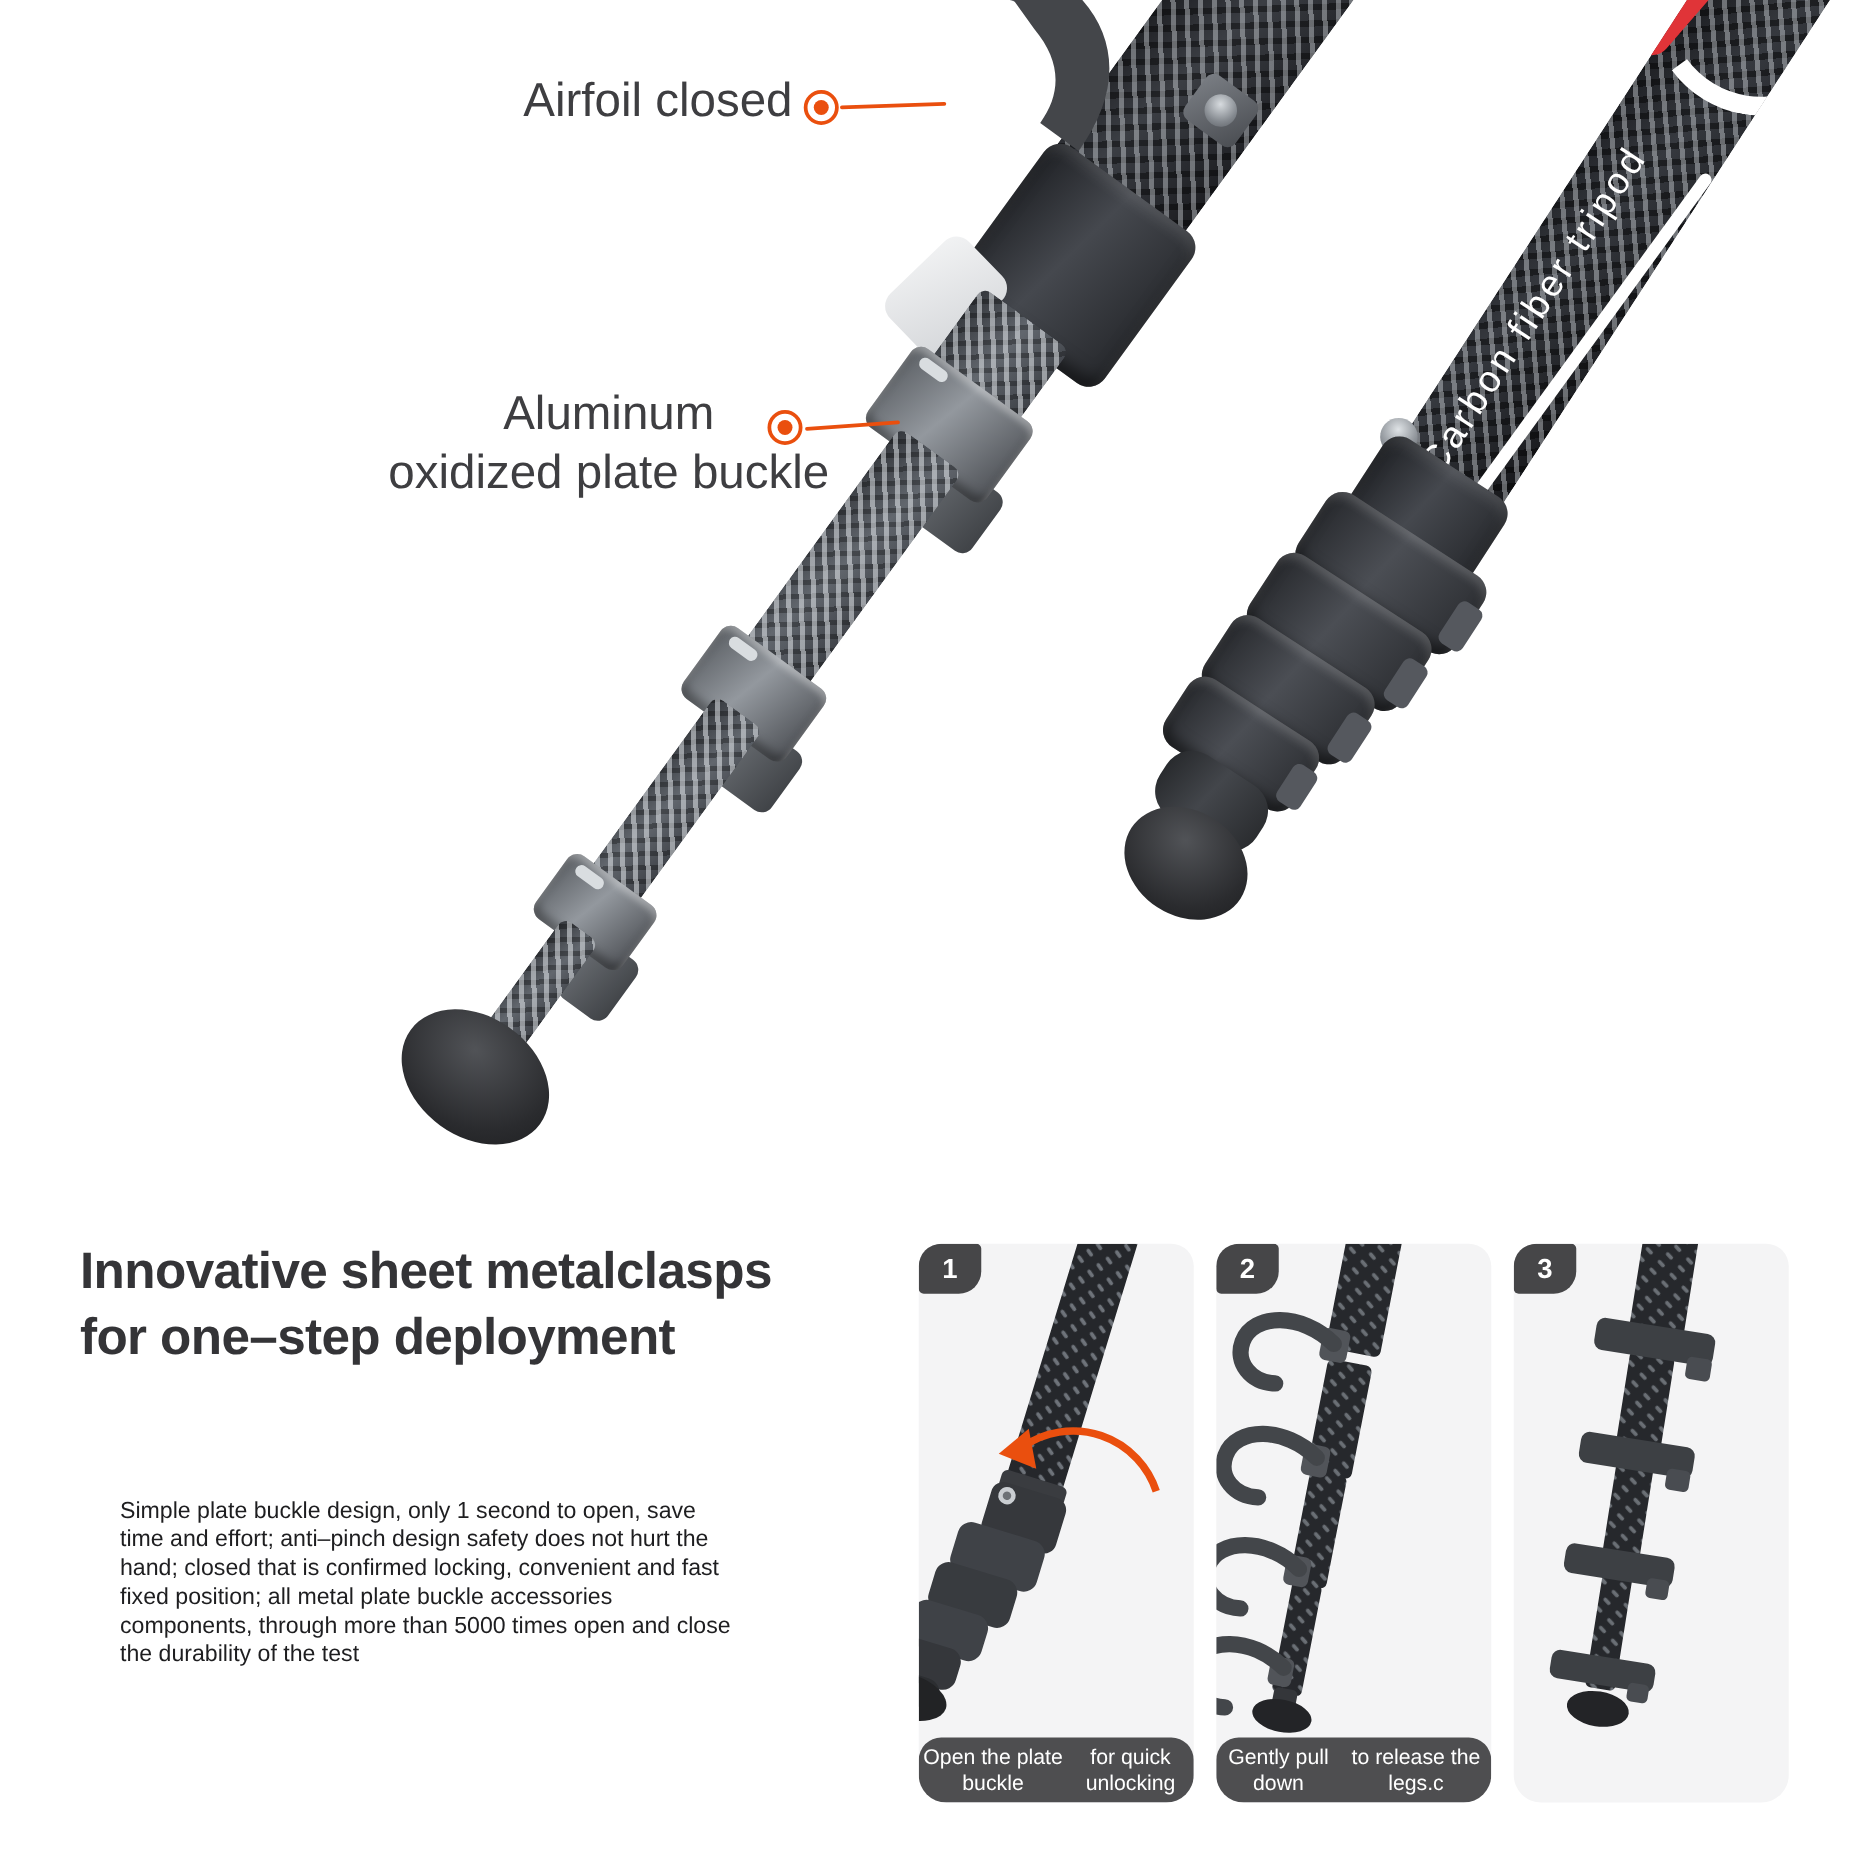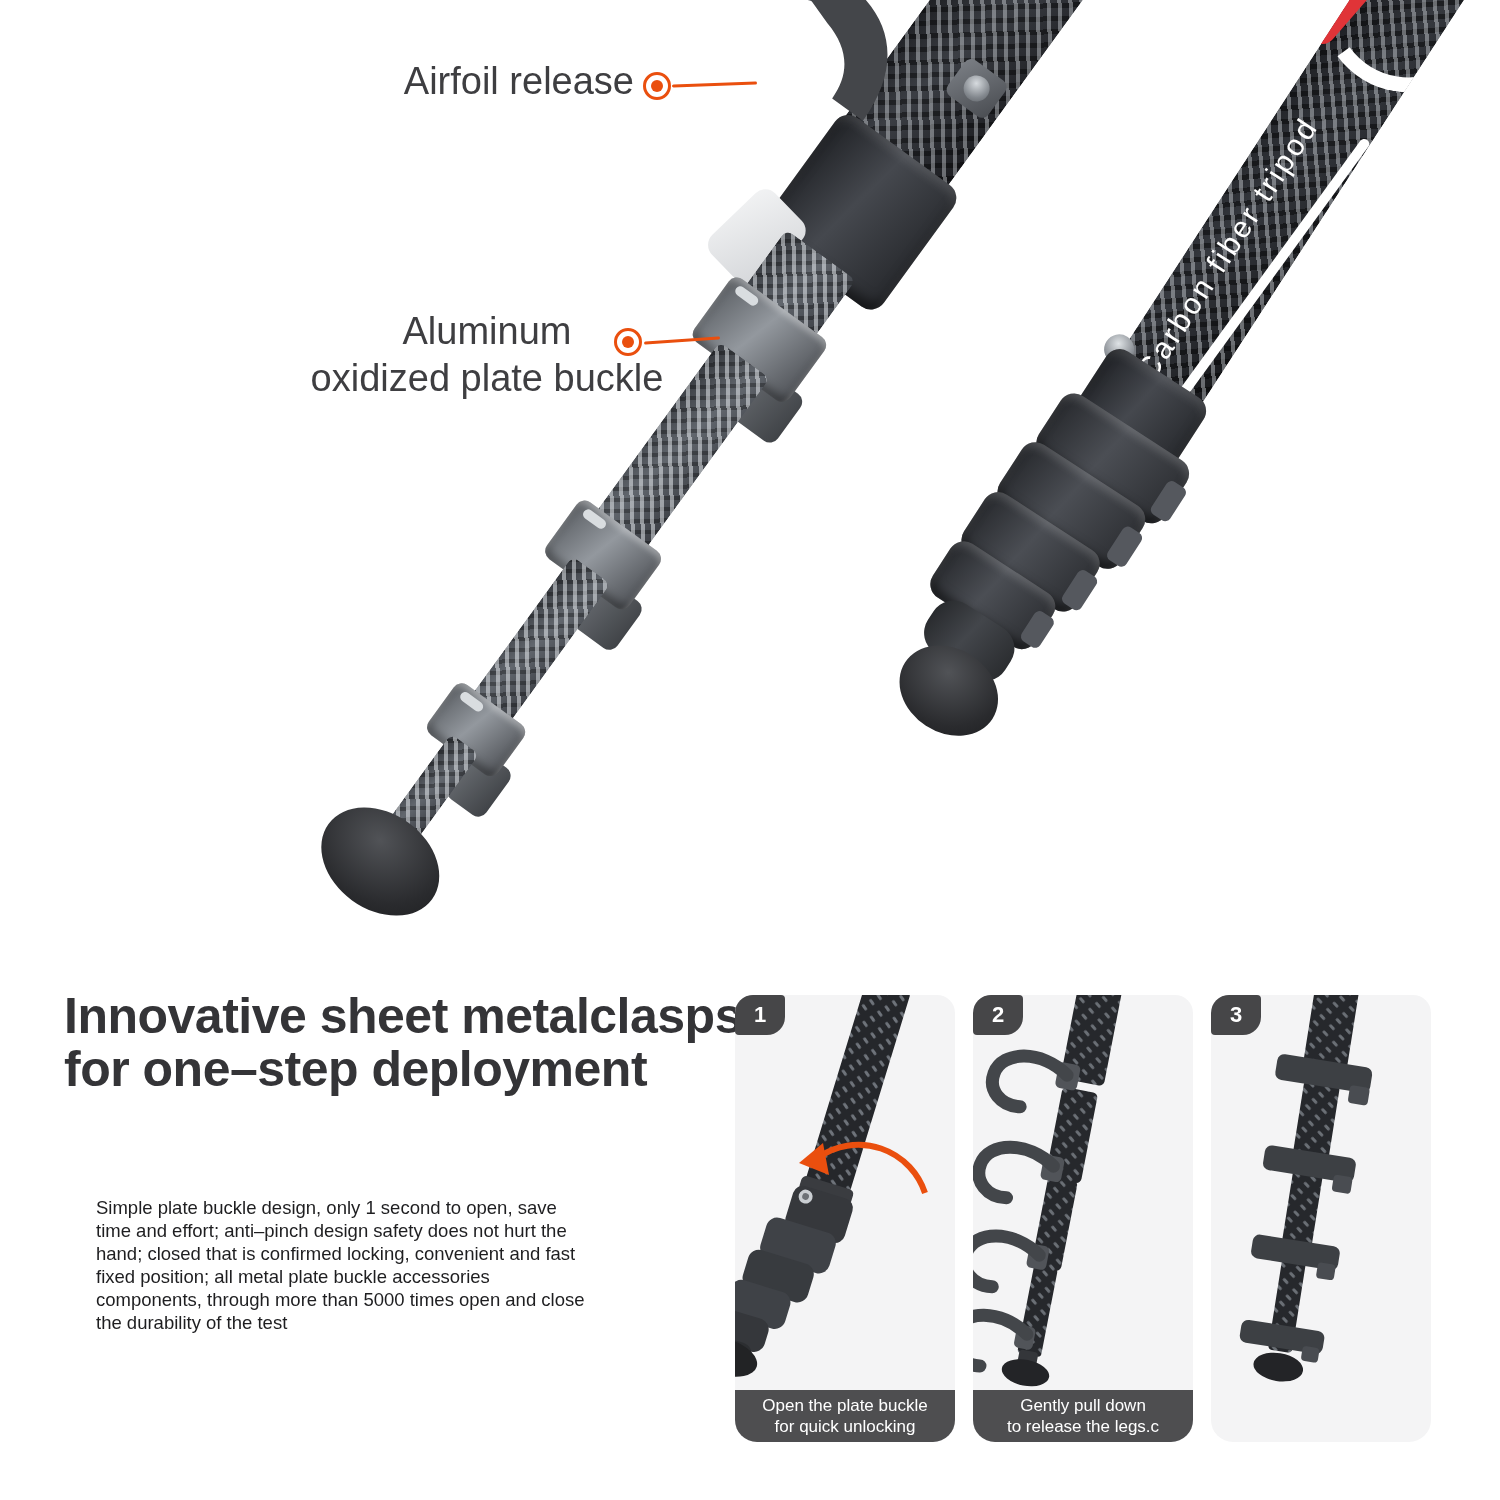--- a/index.html
+++ b/index.html
@@ -75,31 +75,31 @@
   .lbl-airfoil{left:320px;top:58px;width:314px;text-align:right;}
   .lbl-buckle{left:287px;top:308px;width:400px;text-align:center;}
   .dot-ring{position:absolute;width:28px;height:28px;border:3px solid var(--accent);border-radius:50%;box-sizing:border-box;}
   .dot-ring i{position:absolute;left:5px;top:5px;width:12px;height:12px;background:var(--accent);border-radius:50%;}
   .ring-airfoil{left:643px;top:72px;}
   .ring-buckle{left:614px;top:328px;}
   .callout-line{position:absolute;height:3px;background:var(--accent);border-radius:2px;}
   .line-airfoil{left:672px;top:83px;width:85px;transform:rotate(-2deg);}
   .line-buckle{left:644px;top:339px;width:76px;transform:rotate(-4deg);}
   
-  .heading{position:absolute;left:64px;top:990px;color:var(--heading-ink);font-size:50px;font-weight:bold;
+  .heading{position:absolute;left:64px;top:990px;color:var(--heading-ink);font-size:41px;font-weight:bold;
       line-height:53px;letter-spacing:-.5px;}
   .bodytext{position:absolute;left:66px;top:1196px;width:500px;color:var(--body-ink);font-size:18.5px;line-height:23px;margin-left:30px;}
   .steps-row{position:absolute;left:735px;top:995px;display:flex;gap:18px;}
   .panel{width:220px;height:447px;background:var(--panel-bg);border-radius:18px 18px 22px 22px;overflow:hidden;position:relative;}
   .panel-img{position:relative;width:220px;height:395px;}
   .badge{position:absolute;left:0;top:0;width:50px;height:40px;background:var(--badge-bg);color:#fff;
       border-radius:16px 4px 18px 4px;display:flex;align-items:center;justify-content:center;
       font-size:22px;font-weight:bold;z-index:3;}
-  .caption{height:52px;background:var(--caption-bg);color:var(--caption-text);display:flex;flex-direction:column;
-      align-items:center;justify-content:center;font-size:17px;line-height:21px;text-align:center;}
+  .caption{height:52px;background:var(--caption-bg);color:var(--caption-text);display:flex;flex-direction:row;
+      align-items:center;justify-content:center;font-size:17px;line-height:21px;text-align:center;border-radius:18px;}
   .panel-img svg{position:absolute;left:0;top:0;}
 </style>
 </head>
 <body>
 
 <div class="canvas">
 
   <div class="photo-area">
 
     <div class="leg leg-left">
@@ -135,21 +135,21 @@
       <div class="screw2"></div>
       <div class="collar2 collar-style"></div>
       <div class="b1 band"></div>
       <div class="b2 band"></div>
       <div class="b3 band"></div>
       <div class="b4 band"></div>
       <div class="nose"></div>
       <div class="foot2 footr"></div>
     </div>
 
-    <div class="callout-label lbl-airfoil">Airfoil release</div>
+    <div class="callout-label lbl-airfoil">Airfoil closed</div>
     <div class="dot-ring ring-airfoil">
         <i></i>
       </div>
     <div class="callout-line line-airfoil"></div>
 
     <div class="callout-label lbl-buckle">
       <div>Aluminum</div>
       <div>oxidized plate buckle</div>
     </div>
     <div class="dot-ring ring-buckle">

